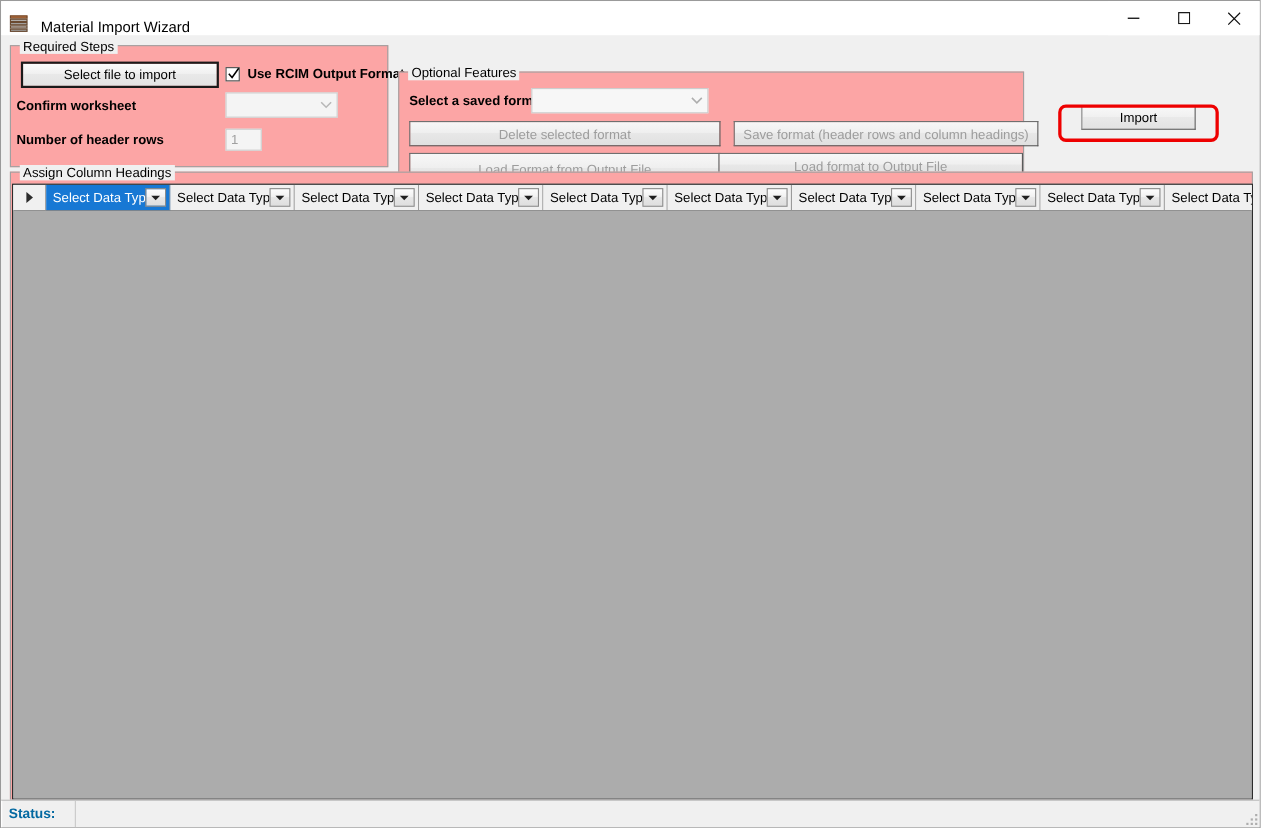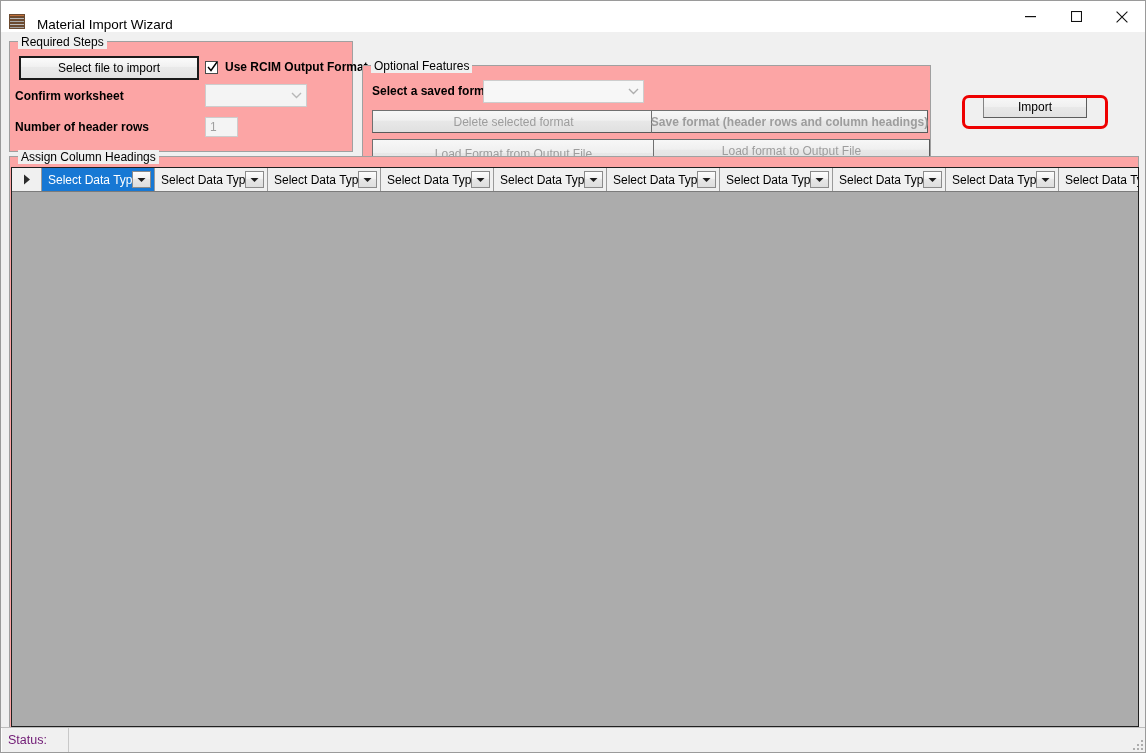--- a/index.html
+++ b/index.html
@@ -223,21 +223,21 @@
     display: flex;
     align-items: center;
   }
   #txt-header-rows { left: 195px; top: 75px; width: 33px; height: 20px; }
 
   
   #lbl-saved-format { position: absolute; left: 9px; top: 18px; font-weight: bold; }
   #combo-saved-format { left: 120px; top: 14px; width: 161px; height: 23px; background:#f7f7f7; }
   #btn-delete-format { left: 9px;   top: 44px; width: 283px; height: 23px; }
   #btn-load-format   { left: 9px;   top: 73px; width: 283px; height: 30px; }
-  #btn-save-format   { left: 288px; top: 44px; width: 277px; height: 23px; font-weight: bold; }
+  #btn-save-format   { left: 304px; top: 44px; width: 277px; height: 23px; }
   #btn-save-output   { left: 290px; top: 73px; width: 277px; height: 23px; }
 
   
   #import-annotation {
     position: absolute;
     left: 961px; top: 63px;
     width: 146px; height: 34px;
     border: 3px solid #ee0000;
     border-radius: 7px;
     box-sizing: border-box;
@@ -364,22 +364,22 @@
     align-items: stretch;
     position: relative;
   }
   .status-panel {
     display: flex;
     align-items: center;
     border-right: 1px solid #c8c8c8;
     border-left: 1px solid #ffffff;
     padding: 0 8px 0 6px;
     font-size: 12.5px;
-    font-weight: normal;
-    color: #701a75;
+    font-weight: bold;
+    color: #0369a1;
     white-space: nowrap;
   }
   #status-panel-1 { width: 52px; }
   #status-panel-2 { width: 130px; }
   #status-filler { flex: 1 1 auto; }
   #resize-grip {
     position: absolute;
     right: 2px; bottom: 2px;
     width: 13px; height: 13px;
   }

